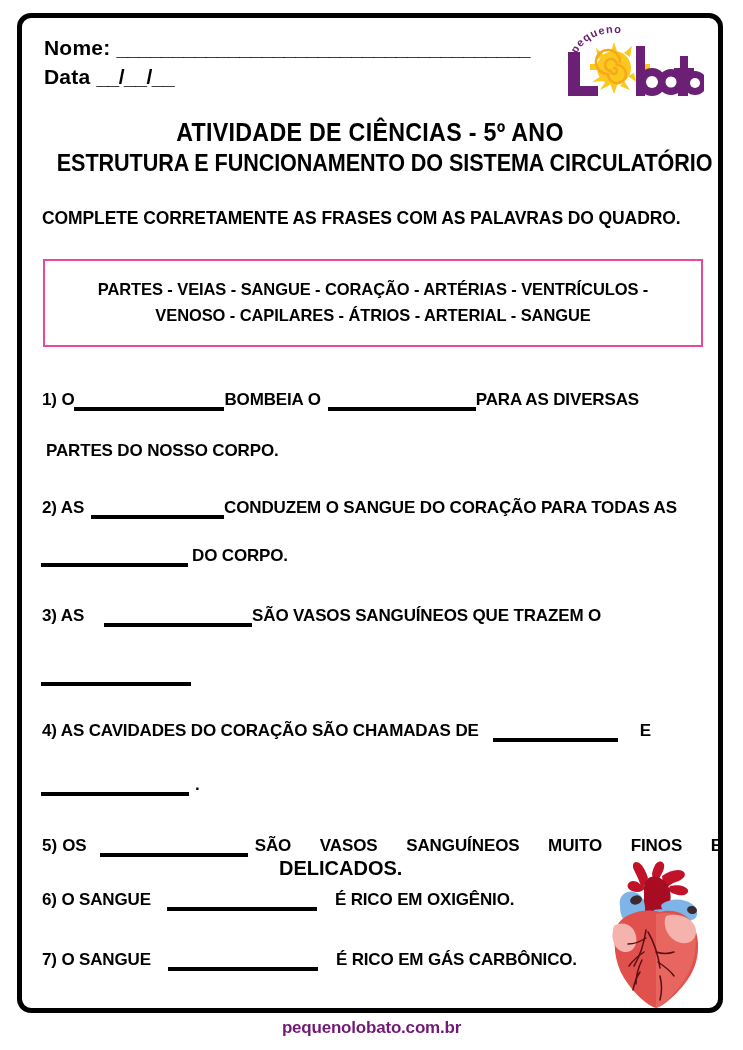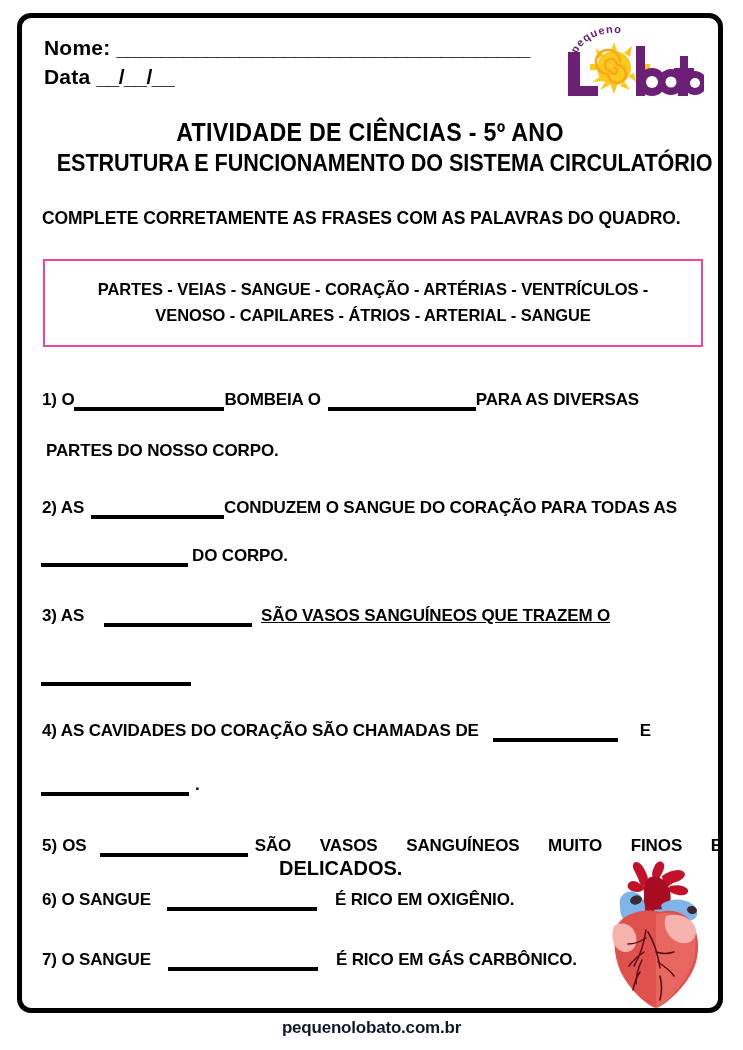--- a/index.html
+++ b/index.html
@@ -177,21 +177,21 @@
 
   
   #footer {
     position: absolute;
     left: 0;
     top: 1018px;
     width: 743px;
     text-align: center;
     font-size: 17px;
     font-weight: bold;
-    color: #0f172a;
+    color: #701a75;
     letter-spacing: -.2px;
   }
 </style>
 </head>
 <body>
 
 <div id="page">
 
   <div id="sheet">
 
@@ -274,21 +274,21 @@
     <div class="q" style="left:20px; top:480px;">
       <span>2)</span>
       <span>AS</span><span class="blank" style="width:133px; margin-left:7px;"></span><span>CONDUZEM O SANGUE DO CORAÇÃO PARA TODAS AS</span>
     </div>
     <div class="q" style="left:19px; top:528px;">
       <span class="blank" style="width:147px;"></span><span style="margin-left:4px;">DO CORPO.</span>
     </div>
 
     <div class="q" style="left:20px; top:588px;">
       <span>3)</span>
-      <span>AS</span><span class="blank" style="width:148px; margin-left:20px;"></span><span style="margin-left:9px;text-decoration:underline;">SÃO VASOS SANGUÍNEOS QUE TRAZEM O</span>
+      <span>AS</span><span class="blank" style="width:148px; margin-left:20px;"></span><span style="margin-left:0;">SÃO VASOS SANGUÍNEOS QUE TRAZEM O</span>
     </div>
     <div class="q" style="left:19px; top:647px;">
       <span class="blank" style="width:150px;"></span>
     </div>
 
     <div class="q" style="left:20px; top:703px;">
       <span>4)</span>
       <span>AS CAVIDADES DO CORAÇÃO SÃO CHAMADAS DE</span><span class="blank" style="width:125px; margin-left:14px;"></span><span style="margin-left:22px;">E</span>
     </div>
     <div class="q" style="left:19px; top:757px;">

